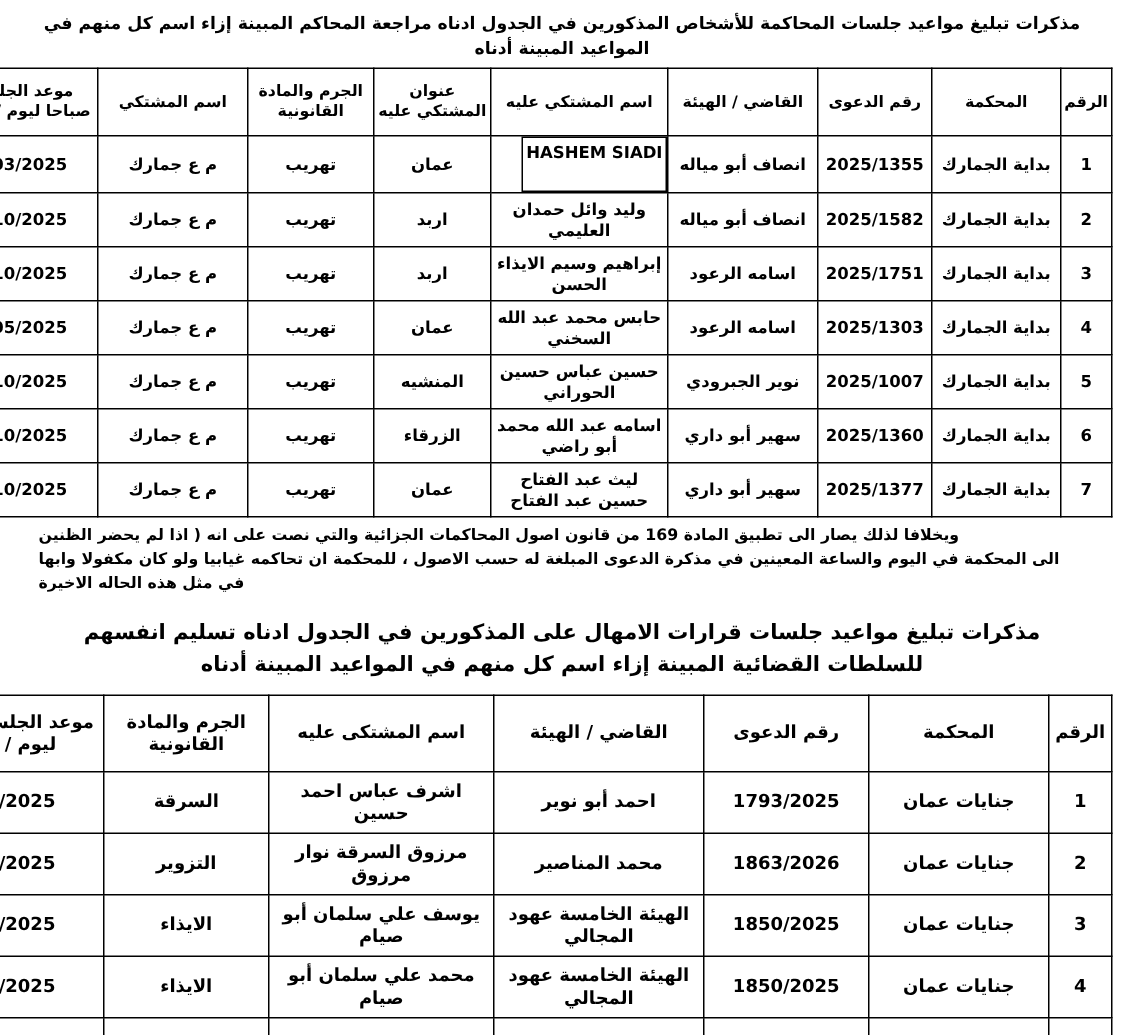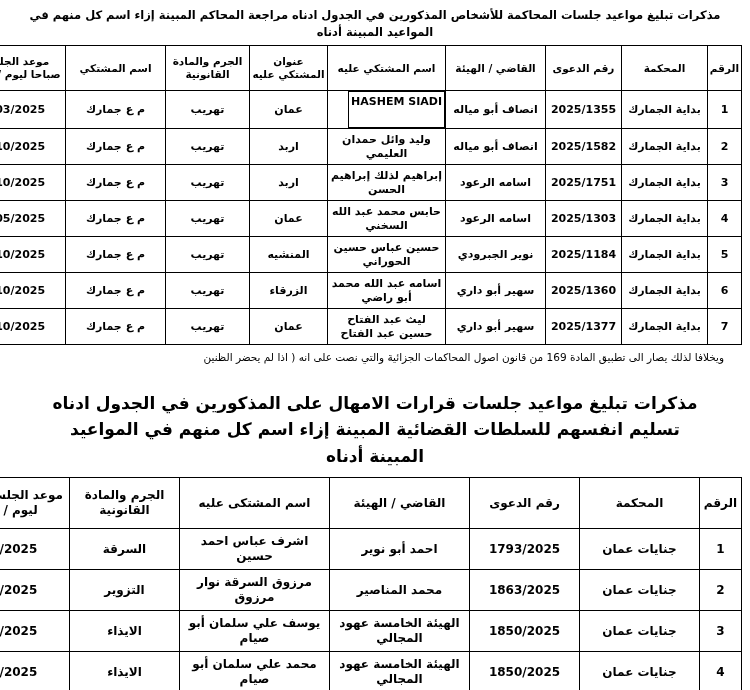--- a/index.html
+++ b/index.html
@@ -24,21 +24,21 @@
   }
   .heading {
     text-align: center;
     font-size: 11.5px;
     font-weight: bold;
     line-height: 1.45;
     margin: 3px 6px 5px 6px;
   }
   .heading2 {
     text-align: center;
-    font-size: 17px;
+    font-size: 14px;
     font-weight: bold;
     line-height: 1.55;
     margin: 4px 40px 8px 40px;
   }
   table {
     border-collapse: collapse;
     width: 100%;
     table-layout: fixed;
   }
   table.t1, table.t2 {
@@ -67,24 +67,24 @@
     font-weight: bold;
     font-size: 12px;
   }
   table.t2 thead th {
     font-size: 12px;
     font-weight: bold;
     height: 40px;
   }
   .note {
     font-size: 10.5px;
-    font-weight: normal;
+    font-weight: bold;
     line-height: 1.5;
-    text-align: right;
-    margin: 5px 18px 24px 18px;
+    text-align: left;
+    margin: 5px 18px 14px 18px;
   }
   .note .ln { display: block; }
   .latin { direction: ltr; unicode-bidi: isolate; display: inline-block; }
 </style>
 </head>
 <body>
 
 <div class="page">
 
   <div class="heading">مذكرات تبليغ مواعيد جلسات المحاكمة للأشخاص المذكورين في الجدول ادناه مراجعة المحاكم المبينة إزاء اسم كل منهم في المواعيد المبينة أدناه</div>
@@ -135,41 +135,41 @@
         <td>اربد</td>
         <td>تهريب</td>
         <td>م ع جمارك</td>
         <td>28/10/2025</td>
       </tr>
       <tr>
         <td>3</td>
         <td>بداية الجمارك</td>
         <td>2025/1751</td>
         <td>اسامه الرعود</td>
-        <td>إبراهيم لذلك إبراهيم الحسن</td>
+        <td>إبراهيم وسيم الايذاء الحسن</td>
         <td>اربد</td>
         <td>تهريب</td>
         <td>م ع جمارك</td>
         <td>29/10/2025</td>
       </tr>
       <tr>
         <td>4</td>
         <td>بداية الجمارك</td>
         <td>2025/1303</td>
         <td>اسامه الرعود</td>
         <td>حابس محمد عبد الله السخني</td>
         <td>عمان</td>
         <td>تهريب</td>
         <td>م ع جمارك</td>
         <td>11/05/2025</td>
       </tr>
       <tr>
         <td>5</td>
         <td>بداية الجمارك</td>
-        <td>2025/1184</td>
+        <td>2025/1007</td>
         <td>نوير الجبرودي</td>
         <td>حسين عباس حسين الحوراني</td>
         <td>المنشيه</td>
         <td>تهريب</td>
         <td>م ع جمارك</td>
         <td>28/10/2025</td>
       </tr>
       <tr>
         <td>6</td>
         <td>بداية الجمارك</td>
@@ -190,20 +190,21 @@
         <td>عمان</td>
         <td>تهريب</td>
         <td>م ع جمارك</td>
         <td>30/10/2025</td>
       </tr>
     </tbody>
   </table>
 
   <div class="note">
     <span class="ln">ويخلافا لذلك يصار الى تطبيق المادة 169 من قانون اصول المحاكمات الجزائية والتي نصت على انه ( اذا لم يحضر الظنين</span>
+    <span class="ln">الى المحكمة في اليوم والساعة المعينين في مذكرة الدعوى المبلغة له حسب الاصول ، للمحكمة ان تحاكمه غيابيا ولو كان مكفولا وابها في مثل هذه الحاله الاخيرة</span>
   </div>
 
   <div class="heading2">مذكرات تبليغ مواعيد جلسات قرارات الامهال على المذكورين في الجدول ادناه تسليم انفسهم للسلطات القضائية المبينة إزاء اسم كل منهم في المواعيد المبينة أدناه</div>
 
   <table class="t2">
     <colgroup>
       <col style="width:42px">
       <col style="width:120px">
       <col style="width:110px">
       <col style="width:140px">
@@ -228,21 +229,21 @@
         <td>جنايات عمان</td>
         <td>1793/2025</td>
         <td>احمد أبو نوير</td>
         <td>اشرف عباس احمد حسين</td>
         <td>السرقة</td>
         <td>29/10/2025</td>
       </tr>
       <tr>
         <td>2</td>
         <td>جنايات عمان</td>
-        <td>1863/2025</td>
+        <td>1863/2026</td>
         <td>محمد المناصير</td>
         <td>مرزوق السرقة نوار مرزوق</td>
         <td>التزوير</td>
         <td>09/11/2025</td>
       </tr>
       <tr>
         <td>3</td>
         <td>جنايات عمان</td>
         <td>1850/2025</td>
         <td>الهيئة الخامسة عهود المجالي</td>

